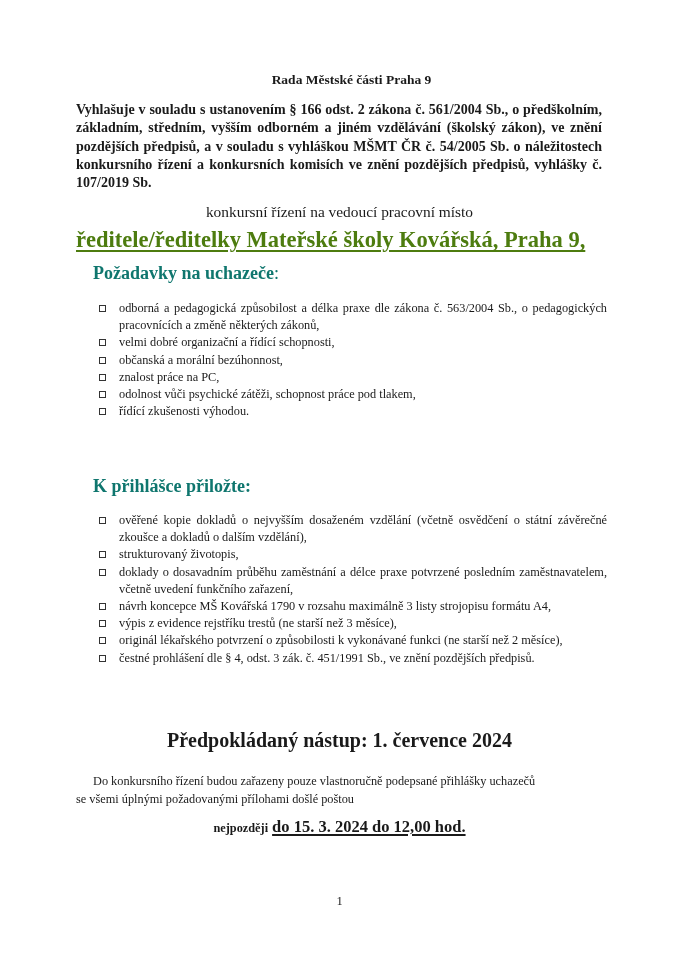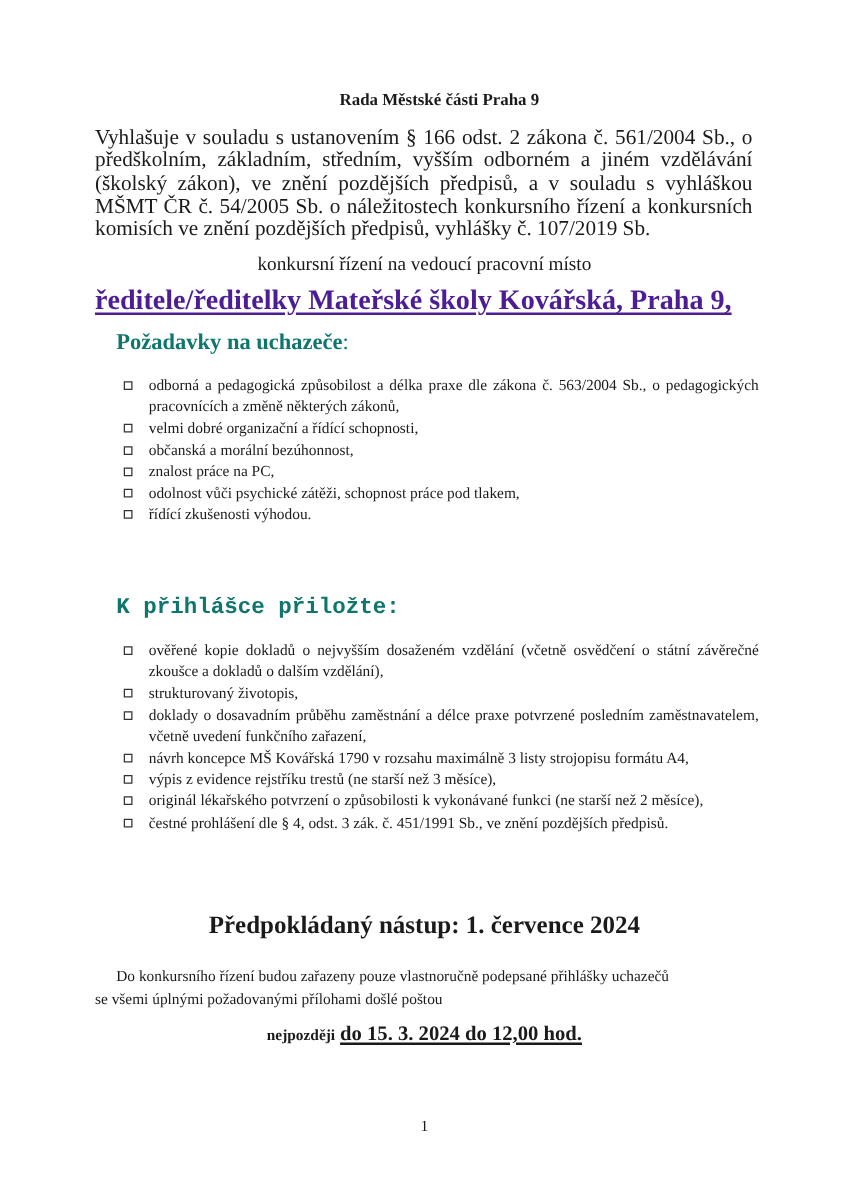--- a/index.html
+++ b/index.html
@@ -8,30 +8,30 @@
       font-family: "Liberation Serif", "DejaVu Serif", serif;
       color: #1a1a1a;
     }
     .page { position: absolute; left: 0; top: 0; width: 679px; height: 960px; }
     .abs { position: absolute; }
 
     .council {
       left: 12px; width: 679px; top: 72px; font-size: 13.5px; font-weight: bold; text-align: center;
     }
     .intro {
-      left: 76px; width: 526px; top: 101px; font-size: 17px; font-weight: normal;
+      left: 76px; width: 526px; top: 101px; font-size: 14px; font-weight: bold;
       line-height: 18.3px; text-align: justify; text-align-last: left;
     }
     .subtitle {
       left: 0; width: 679px; top: 203px; font-size: 15.4px; font-weight: normal; text-align: center;
     }
     .position {
       left: 76px; top: 227px; font-size: 22.5px; font-weight: bold;
       text-decoration: underline; text-decoration-thickness: 2px; text-underline-offset: 3px;
-      white-space: nowrap; color: #4c1d95;
+      white-space: nowrap; color: #4d7c0f;
     }
     .section {
       left: 93px; font-size: 18px; font-weight: bold; white-space: nowrap; color: #0f766e;
     }
     .section .colon { font-weight: normal; }
     .list { left: 97px; width: 510px; margin: 0; padding: 0; list-style: none; }
     .list li {
       position: relative; padding-left: 22px; font-size: 12.3px; line-height: 17.2px;
       text-align: justify; text-align-last: left;
     }
@@ -75,21 +75,21 @@
 
   <ul class="abs list" style="top:300px;">
     <li><span class="bullet"></span><span>odborná a pedagogická způsobilost a délka praxe dle zákona č. 563/2004 Sb., o pedagogických pracovnících a změně některých zákonů,</span></li>
     <li><span class="bullet"></span><span>velmi dobré organizační a řídící schopnosti,</span></li>
     <li><span class="bullet"></span><span>občanská a morální bezúhonnost,</span></li>
     <li><span class="bullet"></span><span>znalost práce na PC,</span></li>
     <li><span class="bullet"></span><span>odolnost vůči psychické zátěži, schopnost práce pod tlakem,</span></li>
     <li><span class="bullet"></span><span>řídící zkušenosti výhodou.</span></li>
   </ul>
 
-  <div class="abs section" style="top:476px;font-family:Liberation Mono, monospace;">K přihlášce přiložte:</div>
+  <div class="abs section" style="top:476px;">K přihlášce přiložte:</div>
 
   <ul class="abs list" style="top:512px;">
     <li><span class="bullet"></span><span>ověřené kopie dokladů o nejvyšším dosaženém vzdělání (včetně osvědčení o státní závěrečné zkoušce a dokladů o dalším vzdělání),</span></li>
     <li><span class="bullet"></span><span>strukturovaný životopis,</span></li>
     <li><span class="bullet"></span><span>doklady o dosavadním průběhu zaměstnání a délce praxe potvrzené posledním zaměstnavatelem, včetně uvedení funkčního zařazení,</span></li>
     <li><span class="bullet"></span><span>návrh koncepce MŠ Kovářská 1790 v rozsahu maximálně 3 listy strojopisu formátu A4,</span></li>
     <li><span class="bullet"></span><span>výpis z evidence rejstříku trestů (ne starší než 3 měsíce),</span></li>
     <li><span class="bullet"></span><span>originál lékařského potvrzení o způsobilosti k vykonávané funkci (ne starší než 2 měsíce),</span></li>
     <li><span class="bullet"></span><span>čestné prohlášení dle § 4, odst. 3 zák. č. 451/1991 Sb., ve znění pozdějších předpisů.</span></li>
   </ul>

